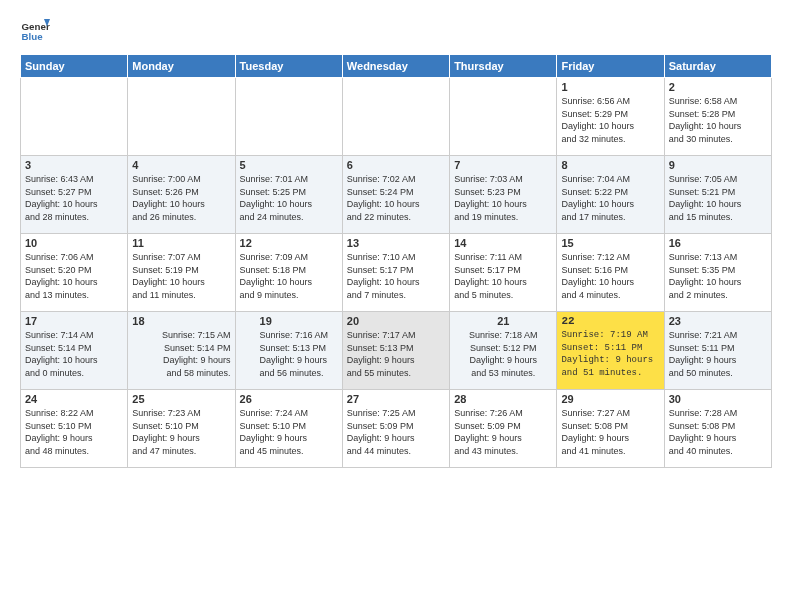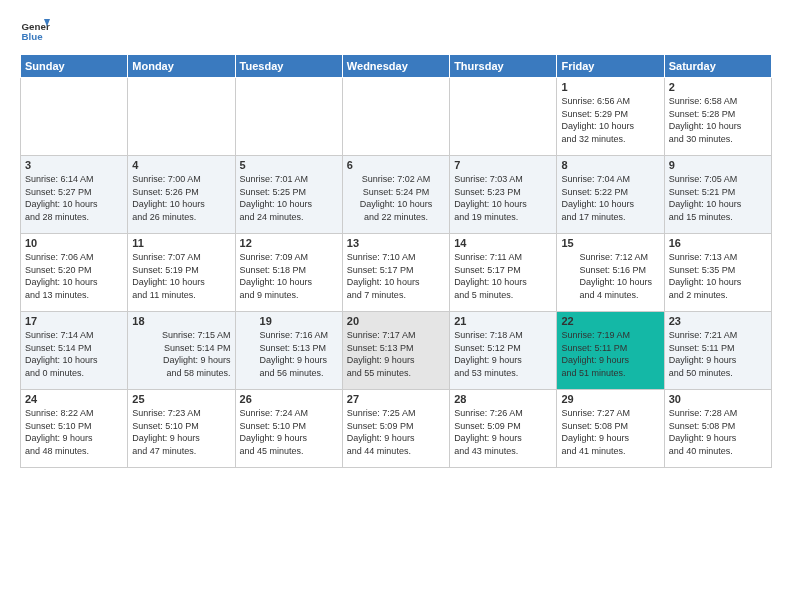--- a/index.html
+++ b/index.html
@@ -131,42 +131,42 @@
             <span class="day-num">2</span>
             <div class="day-info" style="white-space: pre-line;">Sunrise: 6:58 AM
 Sunset: 5:28 PM
 Daylight: 10 hours
 and 30 minutes.</div>
           </td>
         </tr>
         <tr>
           <td style="background: rgb(240, 244, 248);">
             <span class="day-num">3</span>
-            <div class="day-info" style="white-space: pre-line;">Sunrise: 6:14 AM
+            <div class="day-info" style="white-space: pre-line;">Sunrise: 6:43 AM
 Sunset: 5:27 PM
 Daylight: 10 hours
 and 28 minutes.</div>
           </td>
           <td style="background: rgb(240, 244, 248);">
             <span class="day-num">4</span>
             <div class="day-info" style="white-space: pre-line;">Sunrise: 7:00 AM
 Sunset: 5:26 PM
 Daylight: 10 hours
 and 26 minutes.</div>
           </td>
           <td style="background: rgb(240, 244, 248);">
             <span class="day-num">5</span>
             <div class="day-info" style="white-space: pre-line;">Sunrise: 7:01 AM
 Sunset: 5:25 PM
 Daylight: 10 hours
 and 24 minutes.</div>
           </td>
           <td style="background: rgb(240, 244, 248);">
             <span class="day-num">6</span>
-            <div class="day-info" style="white-space: pre-line; text-align: center;">Sunrise: 7:02 AM
+            <div class="day-info" style="white-space: pre-line;">Sunrise: 7:02 AM
 Sunset: 5:24 PM
 Daylight: 10 hours
 and 22 minutes.</div>
           </td>
           <td style="background: rgb(240, 244, 248);">
             <span class="day-num">7</span>
             <div class="day-info" style="white-space: pre-line;">Sunrise: 7:03 AM
 Sunset: 5:23 PM
 Daylight: 10 hours
 and 19 minutes.</div>
@@ -217,21 +217,21 @@
           </td>
           <td>
             <span class="day-num">14</span>
             <div class="day-info" style="white-space: pre-line;">Sunrise: 7:11 AM
 Sunset: 5:17 PM
 Daylight: 10 hours
 and 5 minutes.</div>
           </td>
           <td>
             <span class="day-num">15</span>
-            <div class="day-info" style="white-space: pre-line; margin-left: 18px;">Sunrise: 7:12 AM
+            <div class="day-info" style="white-space: pre-line;">Sunrise: 7:12 AM
 Sunset: 5:16 PM
 Daylight: 10 hours
 and 4 minutes.</div>
           </td>
           <td>
             <span class="day-num">16</span>
             <div class="day-info" style="white-space: pre-line;">Sunrise: 7:13 AM
 Sunset: 5:35 PM
 Daylight: 10 hours
 and 2 minutes.</div>
@@ -259,28 +259,28 @@
 Daylight: 9 hours
 and 56 minutes.</div>
           </td>
           <td style="background: #e5e5e5;">
             <span class="day-num">20</span>
             <div class="day-info" style="white-space: pre-line;">Sunrise: 7:17 AM
 Sunset: 5:13 PM
 Daylight: 9 hours
 and 55 minutes.</div>
           </td>
-          <td style="background: rgb(240, 244, 248);">
+          <td style="background: rgb(240, 244, 248); text-align: center;">
             <span class="day-num">21</span>
             <div class="day-info" style="white-space: pre-line;">Sunrise: 7:18 AM
 Sunset: 5:12 PM
 Daylight: 9 hours
 and 53 minutes.</div>
           </td>
-          <td style="background: #14b8a6;">
+          <td style="background: #fde047; font-family: Liberation Mono, monospace;">
             <span class="day-num">22</span>
             <div class="day-info" style="white-space: pre-line;">Sunrise: 7:19 AM
 Sunset: 5:11 PM
 Daylight: 9 hours
 and 51 minutes.</div>
           </td>
           <td style="background: rgb(240, 244, 248);">
             <span class="day-num">23</span>
             <div class="day-info" style="white-space: pre-line;">Sunrise: 7:21 AM
 Sunset: 5:11 PM

